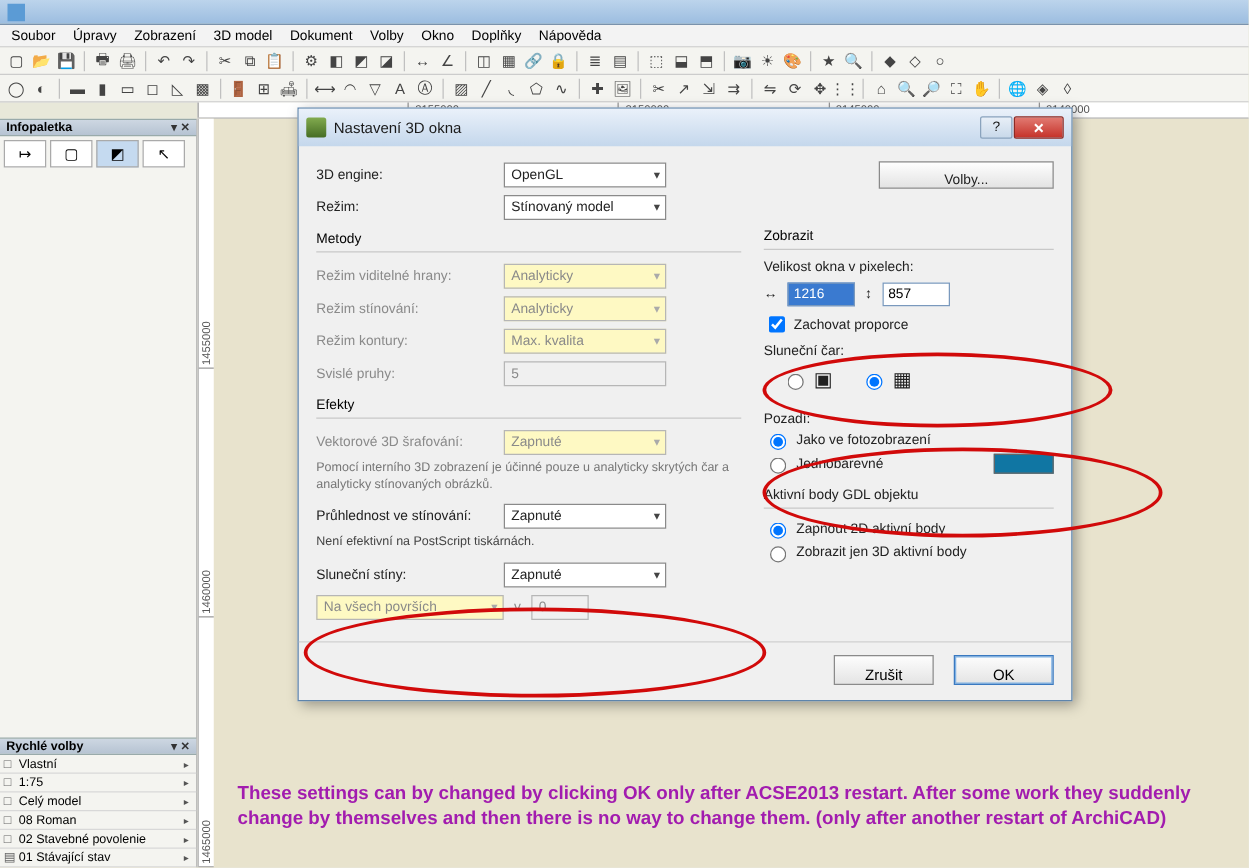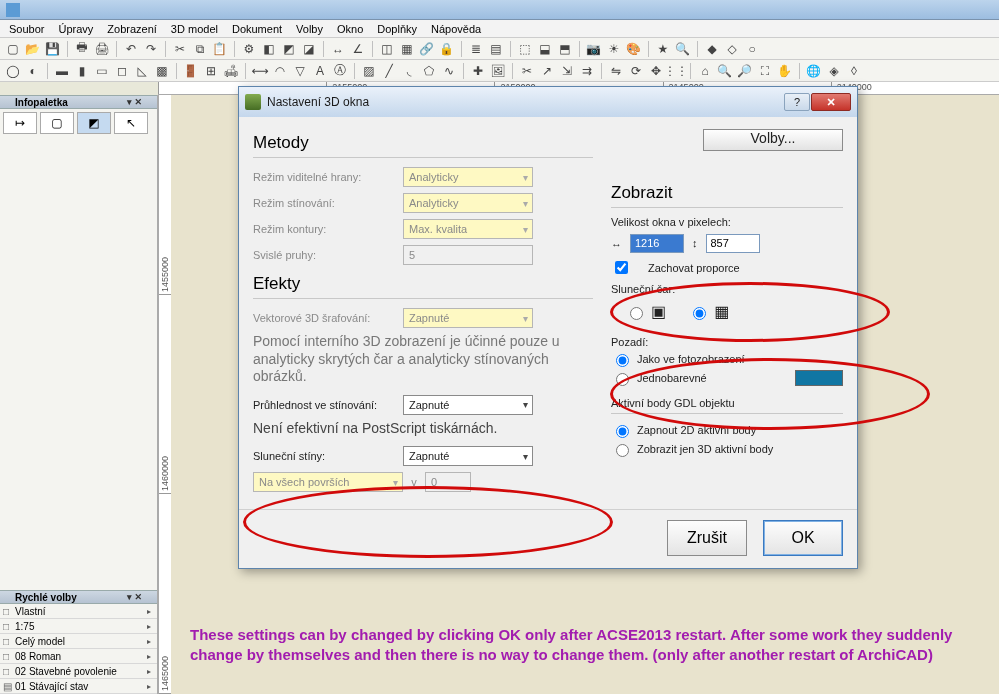--- a/index.html
+++ b/index.html
@@ -20,21 +20,21 @@
 
   
   .ruler-h { height:13px; background:#fff; border-bottom:1px solid #aaa; font-size:9px; display:flex; position:relative; margin-left:158px; }
   .ruler-tick { flex:1; border-left:1px solid #999; padding-left:2px; color:#555; }
 
   
   .main { display:flex; height:calc(694px - 20px - 18px - 22px - 22px - 13px); }
 
   
   .left-col { width:158px; display:flex; flex-direction:column; background:#f4f4f0; border-right:1px solid #aaa;}
-  .panel-head { height:14px; background:linear-gradient(#cdd7e2,#b6c3d2); font-size:10px; font-weight:bold; padding:0 15px; display:flex; align-items:center; justify-content:space-between; border-top:1px solid #9aa; border-bottom:1px solid #9aa;gap:28px;}
+  .panel-head { height:14px; background:linear-gradient(#cdd7e2,#b6c3d2); font-size:10px; font-weight:bold; padding:0 5px; display:flex; align-items:center; justify-content:space-between; border-top:1px solid #9aa; border-bottom:1px solid #9aa;gap:28px;}
   .panel-head .ctrl { display:flex; gap:3px; font-size:9px; color:#333;}
   .info-body { height:28px; padding:3px; display:flex; gap:3px; }
   .info-body .slot { width:34px; height:22px; border:1px solid #aaa; background:#fff; display:flex; align-items:center; justify-content:center; font-size:12px; }
   .info-body .slot.sel{background:#c5daf0;}
   .spacer{flex:1;}
   .qo-body { }
   .qo-row { height:15px; border-bottom:1px solid #d8d8d8; display:flex; align-items:center; font-size:10px; padding-left:3px; }
   .qo-row .mark { width:12px; color:#666; }
   .qo-row .txt { flex:1; overflow:hidden; white-space:nowrap; }
   .qo-row .ar { width:10px; font-size:8px; color:#555; }
@@ -57,32 +57,32 @@
   .colR{flex:1;}
   .row { display:flex; align-items:center; margin:4px 0; min-height:22px;}
   .lbl { width:150px; }
   .lbl.dis{color:#8a8a8a;}
   .combo { flex:1; max-width:130px; height:20px; border:1px solid #8a8a8a; background:#fff; display:flex; align-items:center; padding:0 5px; font-size:11px; position:relative;}
   .combo.dis{background:#fef9c3;color:#8a8a8a;border-color:#b6b6b6;}
   .combo::after{content:"▾"; position:absolute; right:4px; font-size:10px; color:#444;}
   .combo.dis::after{color:#aaa;}
   .txtin { height:20px; border:1px solid #8a8a8a; background:#fff; padding:0 5px; font-size:11px; }
   .txtin.dis{background:#f0f0f0;color:#8a8a8a;border-color:#b6b6b6;}
-  .section { font-size:17px; margin:8px 0 2px; color:#000;}
+  .section { font-size:11px; margin:8px 0 2px; color:#000;}
   .hr { height:1px; background:#c8c8c8; margin:4px 0 8px;}
-  .note { font-size:14px; color:#777; line-height:1.25; margin:4px 0 8px;}
+  .note { font-size:10px; color:#777; line-height:1.25; margin:4px 0 8px;}
   .note.dk{color:#444;}
-  .volby { width:140px; height:22px; border:1px solid #8a8a8a; background:linear-gradient(#fefefe,#e3e3e3); display:flex; align-items:flex-start; justify-content:center; font-size:14px;}
-  .chk{display:flex;gap:17px;align-items:center;}
+  .volby { width:140px; height:22px; border:1px solid #8a8a8a; background:linear-gradient(#fefefe,#e3e3e3); display:flex; align-items:flex-end; justify-content:center; font-size:11px;}
+  .chk{display:flex;gap:4px;align-items:center;}
   .chk input{width:13px;height:13px;}
   .rad{display:flex;gap:5px;align-items:center;margin:3px 0;}
   .rad input{width:13px;height:13px;}
   .swatch{width:48px;height:16px;background:#1076a3;border:1px solid #666;}
   .btnrow{display:flex;justify-content:flex-end;gap:16px;padding:10px 14px 12px;border-top:1px solid #d0d0d0;}
-  .btn{min-width:80px;height:36px;border:1px solid #8a8a8a;background:linear-gradient(#fdfdfd,#e4e4e4);display:flex;align-items:center;justify-content:center;font-size:16px;}
+  .btn{min-width:80px;height:24px;border:1px solid #8a8a8a;background:linear-gradient(#fdfdfd,#e4e4e4);display:flex;align-items:flex-end;justify-content:center;font-size:12px;}
   .btn.def{border-color:#3a79c0; box-shadow:0 0 0 1px #7fb1e4 inset;}
 
   
   .annot { position:absolute; left:190px; top:625px; width:780px; font-size:15px; font-weight:bold; color:#a21caf; font-family:Arial,sans-serif; line-height:1.3; }
 
   
   .ellipse{position:absolute;border:3px solid #d10a0a;border-radius:50%;pointer-events:none;}
 
   .wh-input{width:54px;height:19px;border:1px solid #7a99bd;background:#fff;font-size:11px;padding:0 4px;}
   .wh-input.sel{background:#3a7ad0;color:#fff;}
@@ -284,20 +284,32 @@
   <div class="dlg-title">
     <div class="aicon"></div>
     <span>Nastavení 3D okna</span>
     <span class="gap"></span>
     <div class="winbtn">?</div>
     <div class="winbtn close">✕</div>
   </div>
   <div class="dlg-body">
 
     <div class="colL">
+      <div class="row">
+        <span class="lbl">3D engine:</span>
+        <div class="combo">
+            <span>OpenGL</span>
+          </div>
+      </div>
+      <div class="row">
+        <span class="lbl">Režim:</span>
+        <div class="combo">
+            <span>Stínovaný model</span>
+          </div>
+      </div>
 
       <div class="section">Metody</div>
       <div class="hr"></div>
       <div class="row">
           <span class="lbl dis">Režim viditelné hrany:</span>
           <div class="combo dis">
             <span>Analyticky</span>
           </div>
         </div>
       <div class="row">

